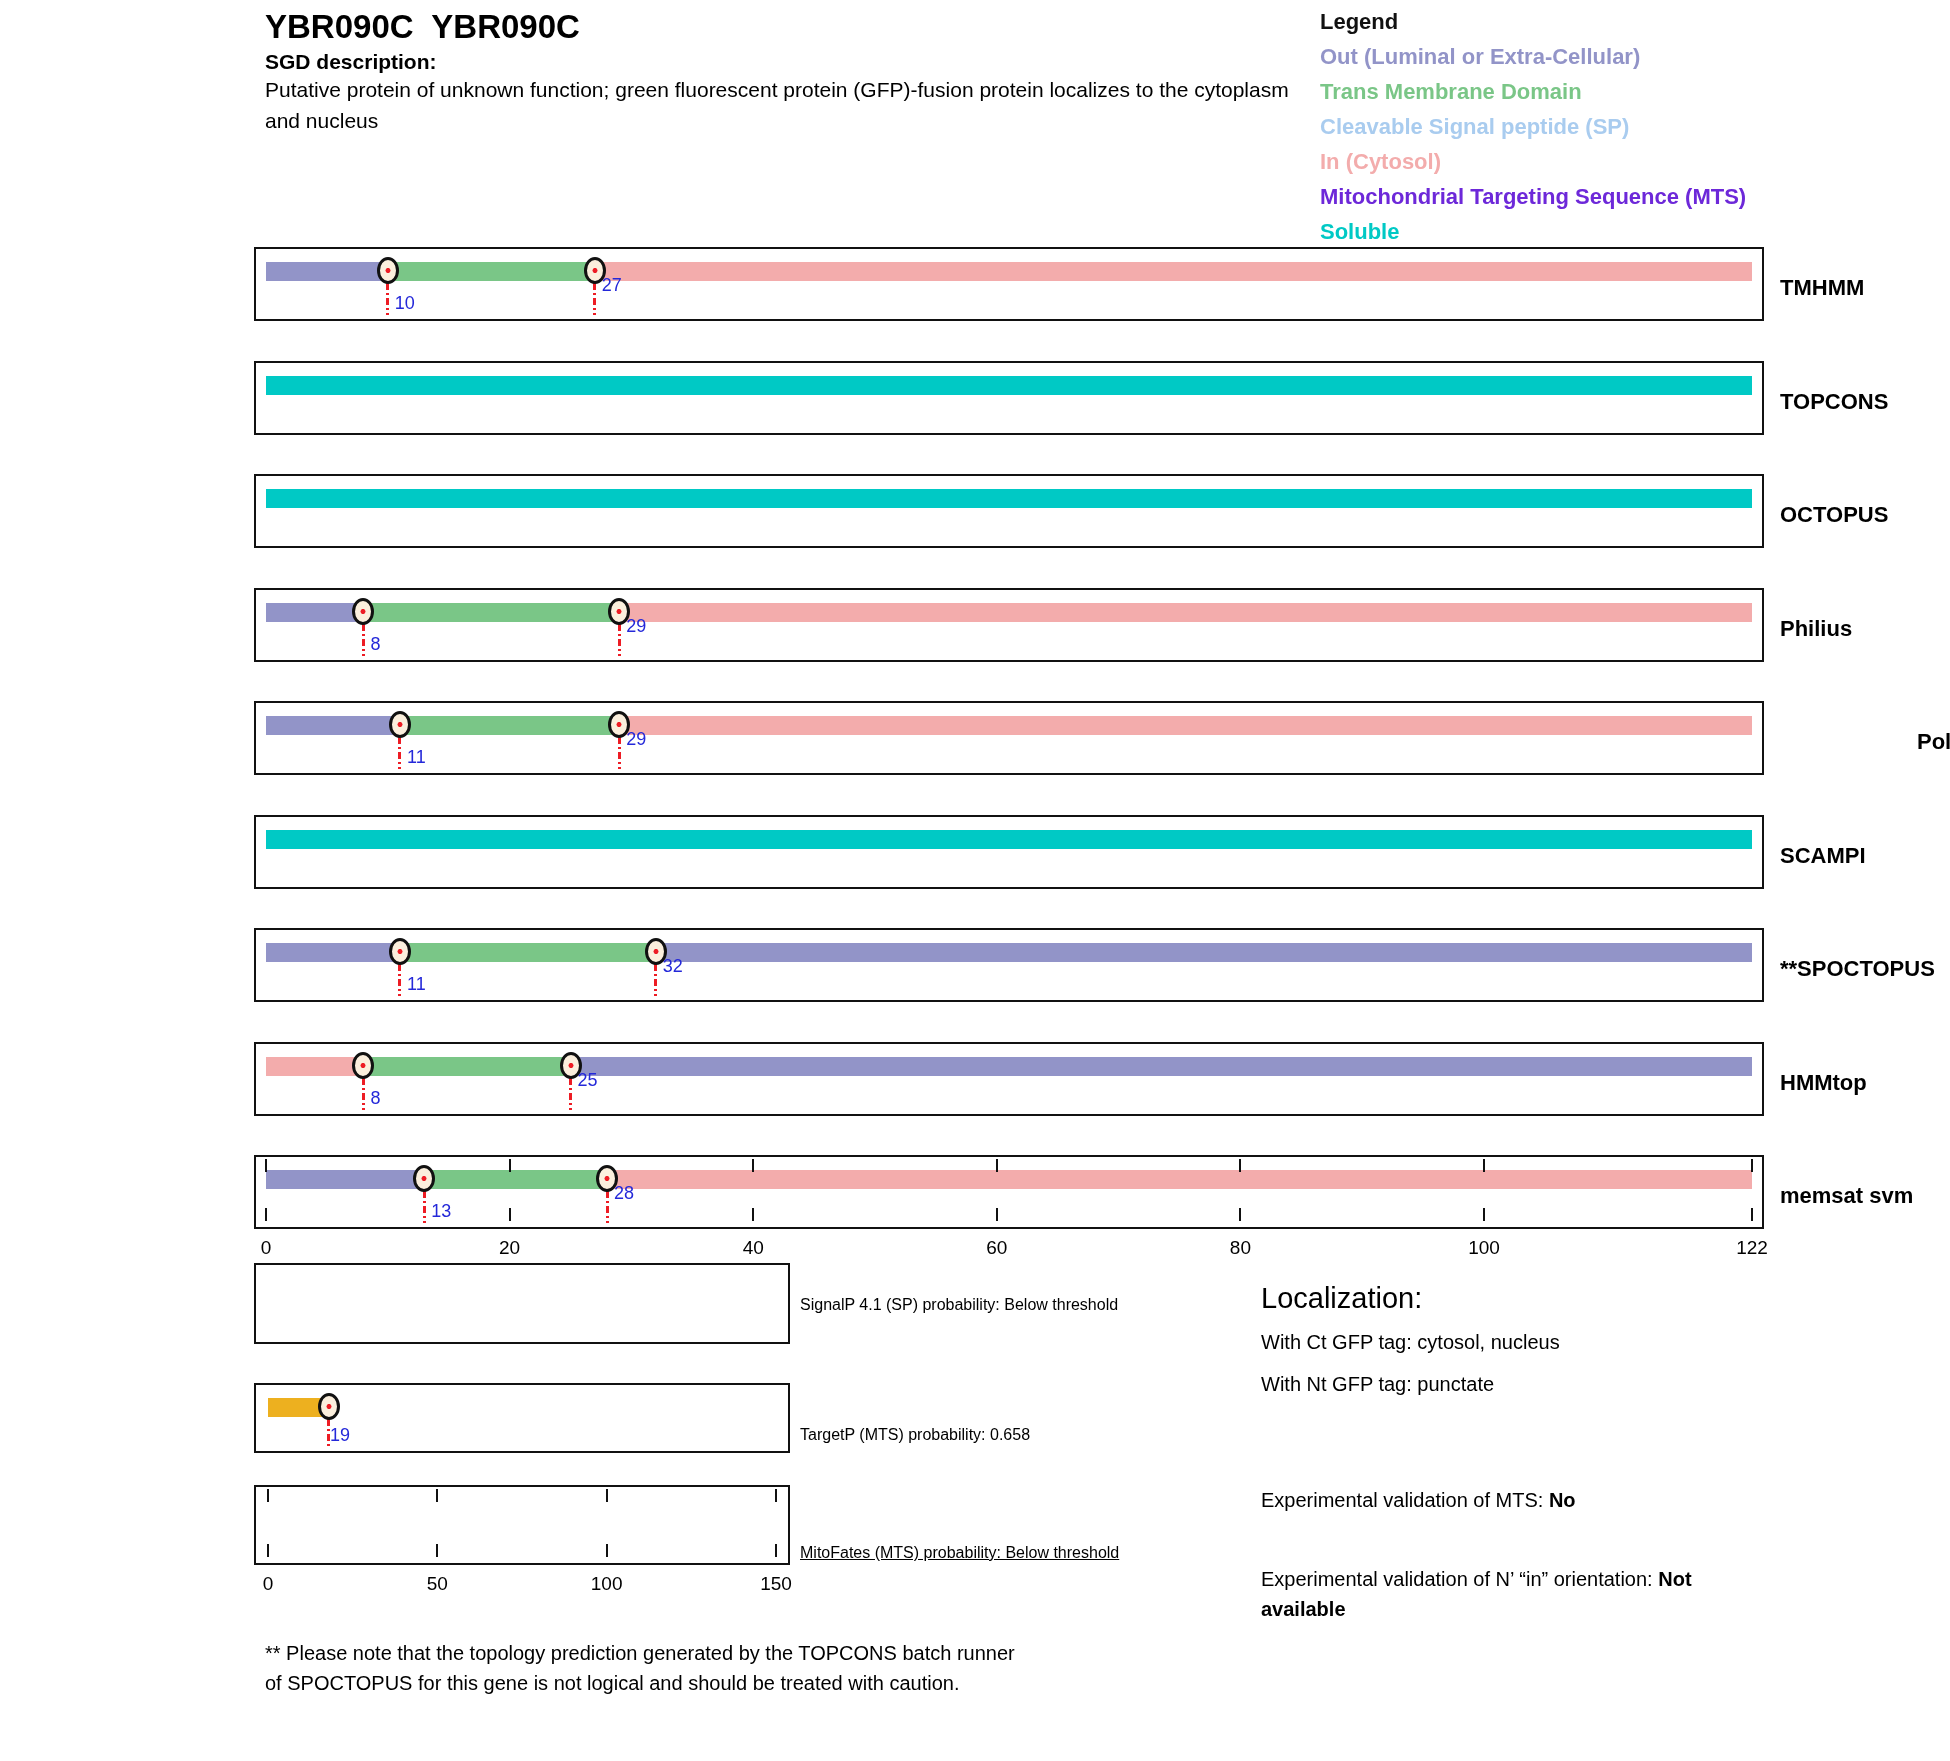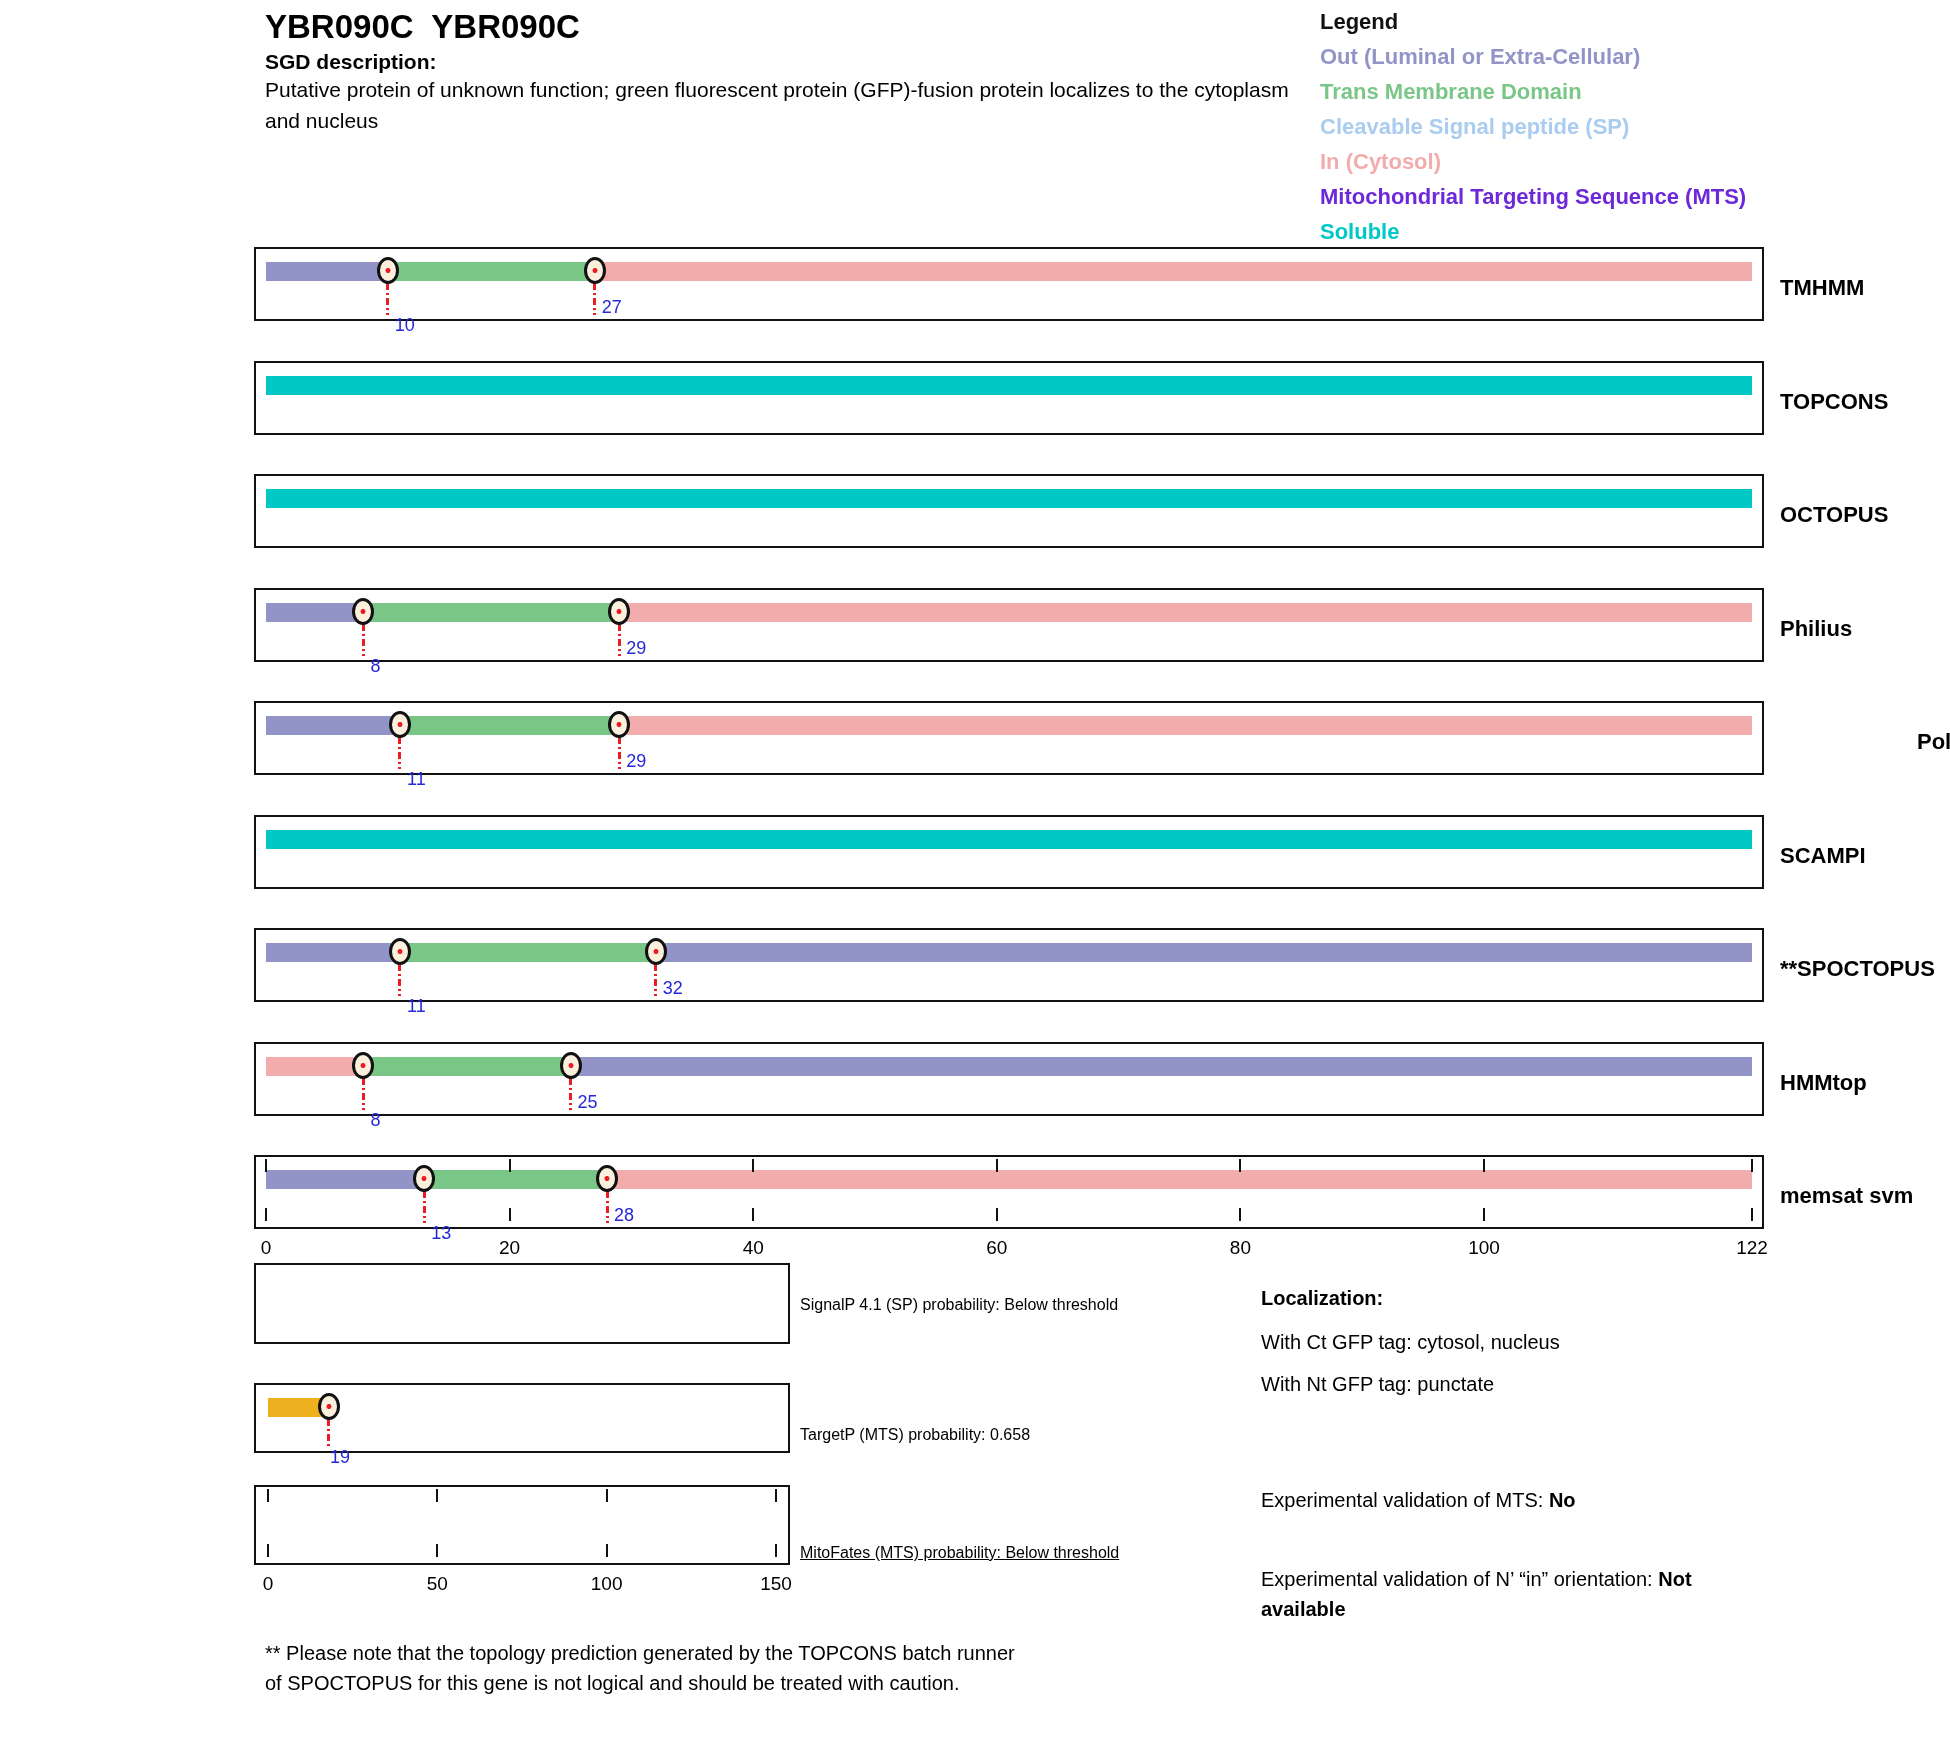--- a/index.html
+++ b/index.html
@@ -14,27 +14,27 @@
   .legend-item{font-size:22px;font-weight:bold;}
   .track-box{position:absolute;left:254px;width:1510px;box-sizing:border-box;
              border:2px solid #111;background:#fff;}
   .pp-box{position:absolute;left:254px;width:536px;box-sizing:border-box;
           border:2px solid #111;background:#fff;}
   .seg{position:absolute;}
   .marker-line{position:absolute;width:3px;
     background:repeating-linear-gradient(to bottom,#ED1C24 0px 7px,transparent 7px 10px,#ED1C24 10px 12px,transparent 12px 15px);}
   .marker-circle{position:absolute;width:16px;height:21px;border:3px solid #111;border-radius:50%;
     background:radial-gradient(circle at 50% 50%, #ED1C24 0 2.2px, #FBEFDD 2.8px);}
-  .marker-label{position:absolute;font-size:18px;color:#2428D9;margin-top:22px;}
+  .marker-label{position:absolute;font-size:18px;color:#2428D9;}
   .track-label{position:absolute;font-size:22px;font-weight:bold;white-space:nowrap;}
   .tick{position:absolute;width:2px;background:#111;}
   .tick-label{position:absolute;font-size:19px;transform:translateX(-50%);white-space:nowrap;}
   .plot-side-label{position:absolute;font-size:16px;line-height:30px;}
   .rc-line{position:absolute;font-size:20px;line-height:30px;}
-  .rc-head{font-weight:bold;font-size:20px;}
+  .rc-head{font-weight:normal;font-size:29px;}
   .footnote{position:absolute;font-size:20px;line-height:30px;width:760px;}
 </style>
 </head>
 <body>
 
 <div id="page">
 
   <div class="abs title" style="left:265px;top:8px;">YBR090C  YBR090C</div>
   <div class="abs sgd-head" style="left:265px;top:50px;">SGD description:</div>
   <div class="abs sgd-desc" style="left:265px;top:74px;width:1060px;">Putative protein of unknown function; green fluorescent protein (GFP)-fusion protein localizes to the cytoplasm and nucleus</div>

